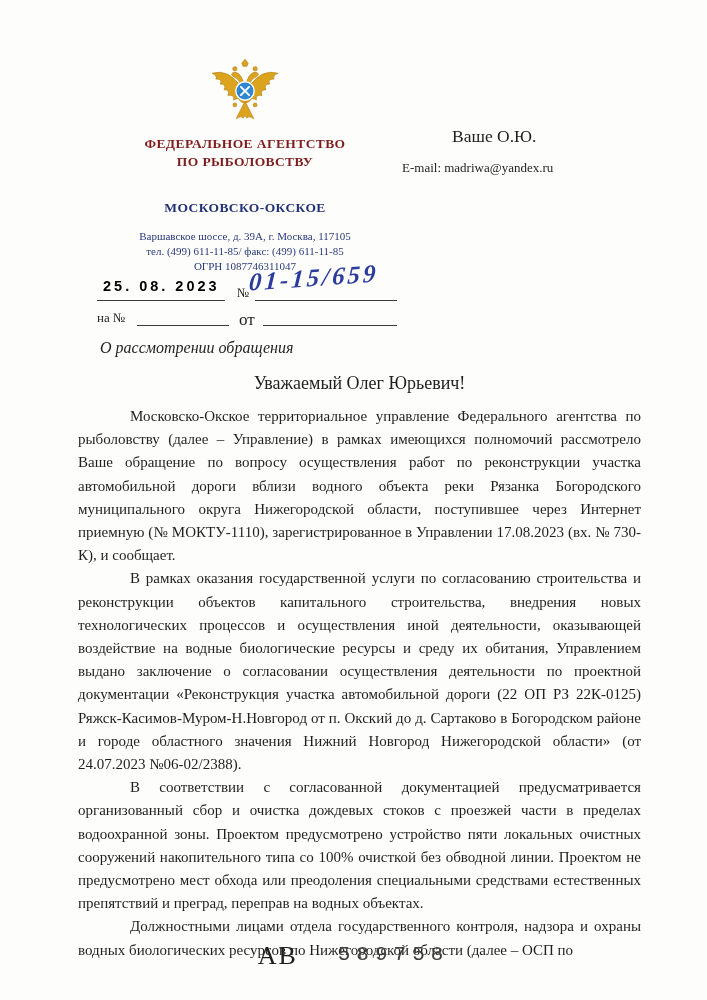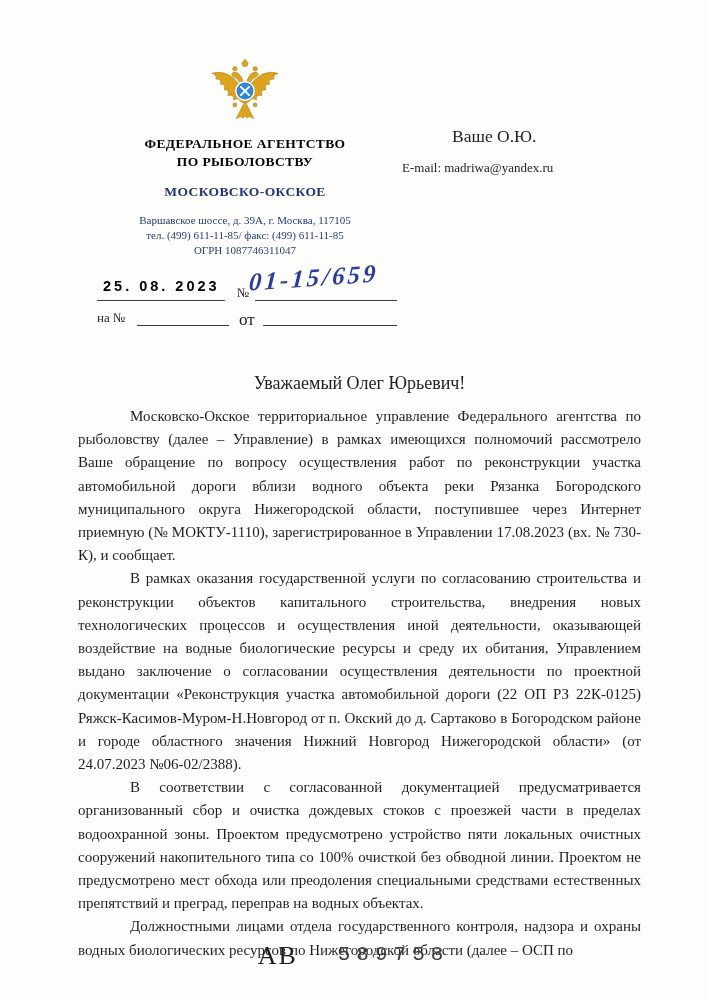--- a/index.html
+++ b/index.html
@@ -22,24 +22,24 @@
     width: 300px;
     text-align: center;
   }
   .emblem { width: 76px; height: 72px; display: inline-block; }
   .org-name {
     margin-top: 4px;
     font-weight: bold;
     font-size: 13.5px;
     line-height: 1.32;
     letter-spacing: 0.4px;
-    color: #000000;
+    color: #7f1d1d;
   }
   .org-division {
-    margin-top: 12px;
+    margin-top: 28px;
     font-weight: bold;
     font-size: 13.5px;
     line-height: 1.32;
     letter-spacing: 0.4px;
     color: #223273;
   }
   .org-address {
     margin-top: 13px;
     font-size: 11px;
     line-height: 1.35;
@@ -204,20 +204,21 @@
       <span class="ref-line line-num"></span>
     </div>
     <div class="ref-row2">
       <span class="replyto-label">на №</span>
       <span class="ref-line line-replyto"></span>
       <span class="from-label">от</span>
       <span class="ref-line line-from"></span>
     </div>
   </div>
 
+  <div class="subject">О рассмотрении обращения</div>
 
   <div class="body-block">
     <div class="salutation">Уважаемый Олег Юрьевич!</div>
     <p>Московско-Окское территориальное управление Федерального агентства по рыболовству (далее – Управление) в рамках имеющихся полномочий рассмотрело Ваше обращение по вопросу осуществления работ по реконструкции участка автомобильной дороги вблизи водного объекта реки Рязанка Богородского муниципального округа Нижегородской области, поступившее через Интернет приемную (№ МОКТУ-1110), зарегистрированное в Управлении 17.08.2023 (вх. № 730-К), и сообщает.</p>
     <p>В рамках оказания государственной услуги по согласованию строительства и реконструкции объектов капитального строительства, внедрения новых технологических процессов и осуществления иной деятельности, оказывающей воздействие на водные биологические ресурсы и среду их обитания, Управлением выдано заключение о согласовании осуществления деятельности по проектной документации «Реконструкция участка автомобильной дороги (22 ОП РЗ 22К-0125) Ряжск-Касимов-Муром-Н.Новгород от п. Окский до д. Сартаково в Богородском районе и городе областного значения Нижний Новгород Нижегородской области» (от 24.07.2023 №06-02/2388).</p>
     <p>В соответствии с согласованной документацией предусматривается организованный сбор и очистка дождевых стоков с проезжей части в пределах водоохранной зоны. Проектом предусмотрено устройство пяти локальных очистных сооружений накопительного типа со 100% очисткой без обводной линии. Проектом не предусмотрено мест обхода или преодоления специальными средствами естественных препятствий и преград, переправ на водных объектах.</p>
     <p>Должностными лицами отдела государственного контроля, надзора и охраны водных биологических ресурсов по Нижегородской области (далее – ОСП по</p>
   </div>
 
   <div class="form-number-block">

